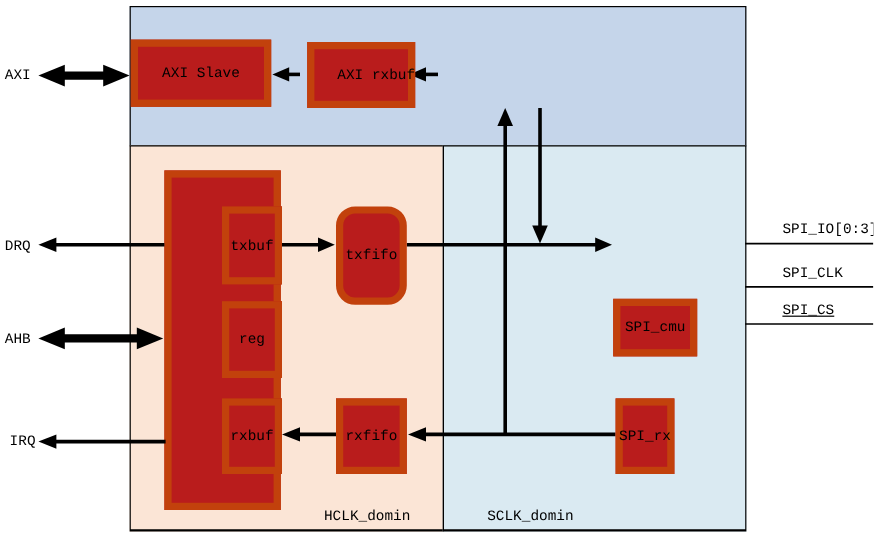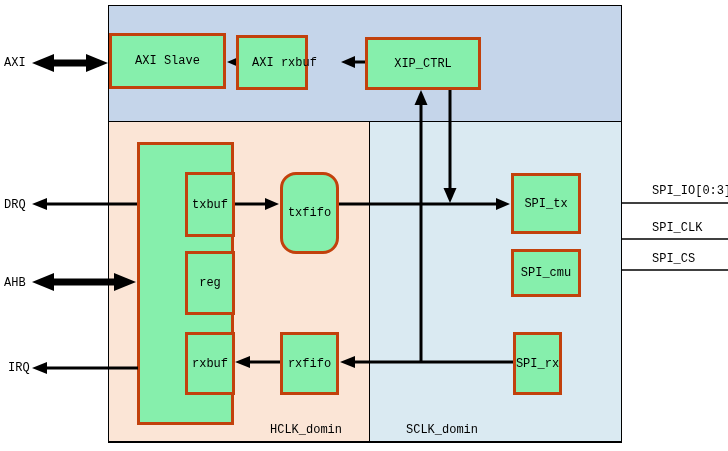--- a/index.html
+++ b/index.html
@@ -6,43 +6,43 @@
   .canvas{
     position:relative;width:728px;height:451px;background:#ffffff;
     font-family:"Liberation Mono","DejaVu Sans Mono",monospace;
     font-size:12px;color:#000;overflow:hidden;
   }
   .region{position:absolute;border:1px solid #000;box-sizing:border-box;}
   #region-axi{left:108px;top:5px;width:514px;height:117px;background:#c5d5ea;}
   #region-hclk{left:108px;top:121px;width:262px;height:322px;background:#fbe5d6;border-bottom-width:2px;}
   #region-sclk{left:369px;top:121px;width:253px;height:322px;background:#daeaf2;border-bottom-width:2px;}
   .block{
-    position:absolute;background:#86efac;border:3px solid #c2410c;box-sizing:border-box;
+    position:absolute;background:#b91c1c;border:6px solid #c2410c;box-sizing:border-box;
     display:flex;align-items:center;justify-content:center;white-space:nowrap;
   }
   #blk-axi-slave{left:109px;top:33px;width:117px;height:56px;}
-  #blk-axi-rxbuf{left:236px;top:35px;width:72px;height:55px;padding-left:25px;}
+  #blk-axi-rxbuf{left:256px;top:35px;width:90px;height:55px;padding-left:25px;}
   #blk-xip-ctrl{left:365px;top:37px;width:116px;height:53px;}
   #blk-container{left:137px;top:142px;width:97px;height:283px;}
   #blk-txbuf{left:185px;top:172px;width:50px;height:65px;}
   #blk-reg{left:185px;top:251px;width:50px;height:64px;}
   #blk-rxbuf{left:185px;top:332px;width:50px;height:63px;}
   #blk-txfifo{left:280px;top:172px;width:59px;height:82px;border-radius:16px;}
   #blk-rxfifo{left:280px;top:332px;width:59px;height:63px;}
   #blk-spi-tx{left:511px;top:173px;width:70px;height:61px;}
   #blk-spi-cmu{left:511px;top:249px;width:70px;height:48px;}
   #blk-spi-rx{left:513px;top:332px;width:49px;height:63px;}
   .portlabel{position:absolute;white-space:nowrap;}
   #lbl-axi{left:4px;top:56px;}
   #lbl-drq{left:4px;top:198px;}
   #lbl-ahb{left:4px;top:276px;}
   #lbl-irq{left:8px;top:361px;}
   #lbl-spi-io{left:652px;top:184px;}
   #lbl-spi-clk{left:652px;top:221px;}
-  #lbl-spi-cs{left:652px;top:252px;}
+  #lbl-spi-cs{left:652px;top:252px;text-decoration:underline;}
   #lbl-hclk{position:absolute;left:250px;top:423px;width:112px;text-align:center;}
   #lbl-sclk{position:absolute;left:374px;top:423px;margin-left:32px;}
   #wires{position:absolute;left:0;top:0;width:728px;height:451px;pointer-events:none;}
   #wires line, #wires path{stroke:#000;fill:none;}
   #wires polygon{fill:#000;stroke:none;}
 </style>
 </head>
 <body>
 
 <div class="canvas">
@@ -130,40 +130,34 @@
       <line x1="621" y1="270" x2="728" y2="270" stroke-width="1.4"></line>
     </g>
   </svg>
 
   <div class="block" id="blk-axi-slave">
     <span>AXI Slave</span>
   </div>
   <div class="block" id="blk-axi-rxbuf">
     <span>AXI rxbuf</span>
   </div>
-  <div class="block" id="blk-xip-ctrl">
-    <span>XIP_CTRL</span>
-  </div>
   <div class="block" id="blk-txbuf">
     <span>txbuf</span>
   </div>
   <div class="block" id="blk-reg">
     <span>reg</span>
   </div>
   <div class="block" id="blk-rxbuf">
     <span>rxbuf</span>
   </div>
   <div class="block" id="blk-txfifo">
     <span>txfifo</span>
   </div>
   <div class="block" id="blk-rxfifo">
     <span>rxfifo</span>
-  </div>
-  <div class="block" id="blk-spi-tx">
-    <span>SPI_tx</span>
   </div>
   <div class="block" id="blk-spi-cmu">
     <span>SPI_cmu</span>
   </div>
   <div class="block" id="blk-spi-rx">
     <span>SPI_rx</span>
   </div>
 
   <div class="portlabel" id="lbl-axi">AXI</div>
   <div class="portlabel" id="lbl-drq">DRQ</div>

